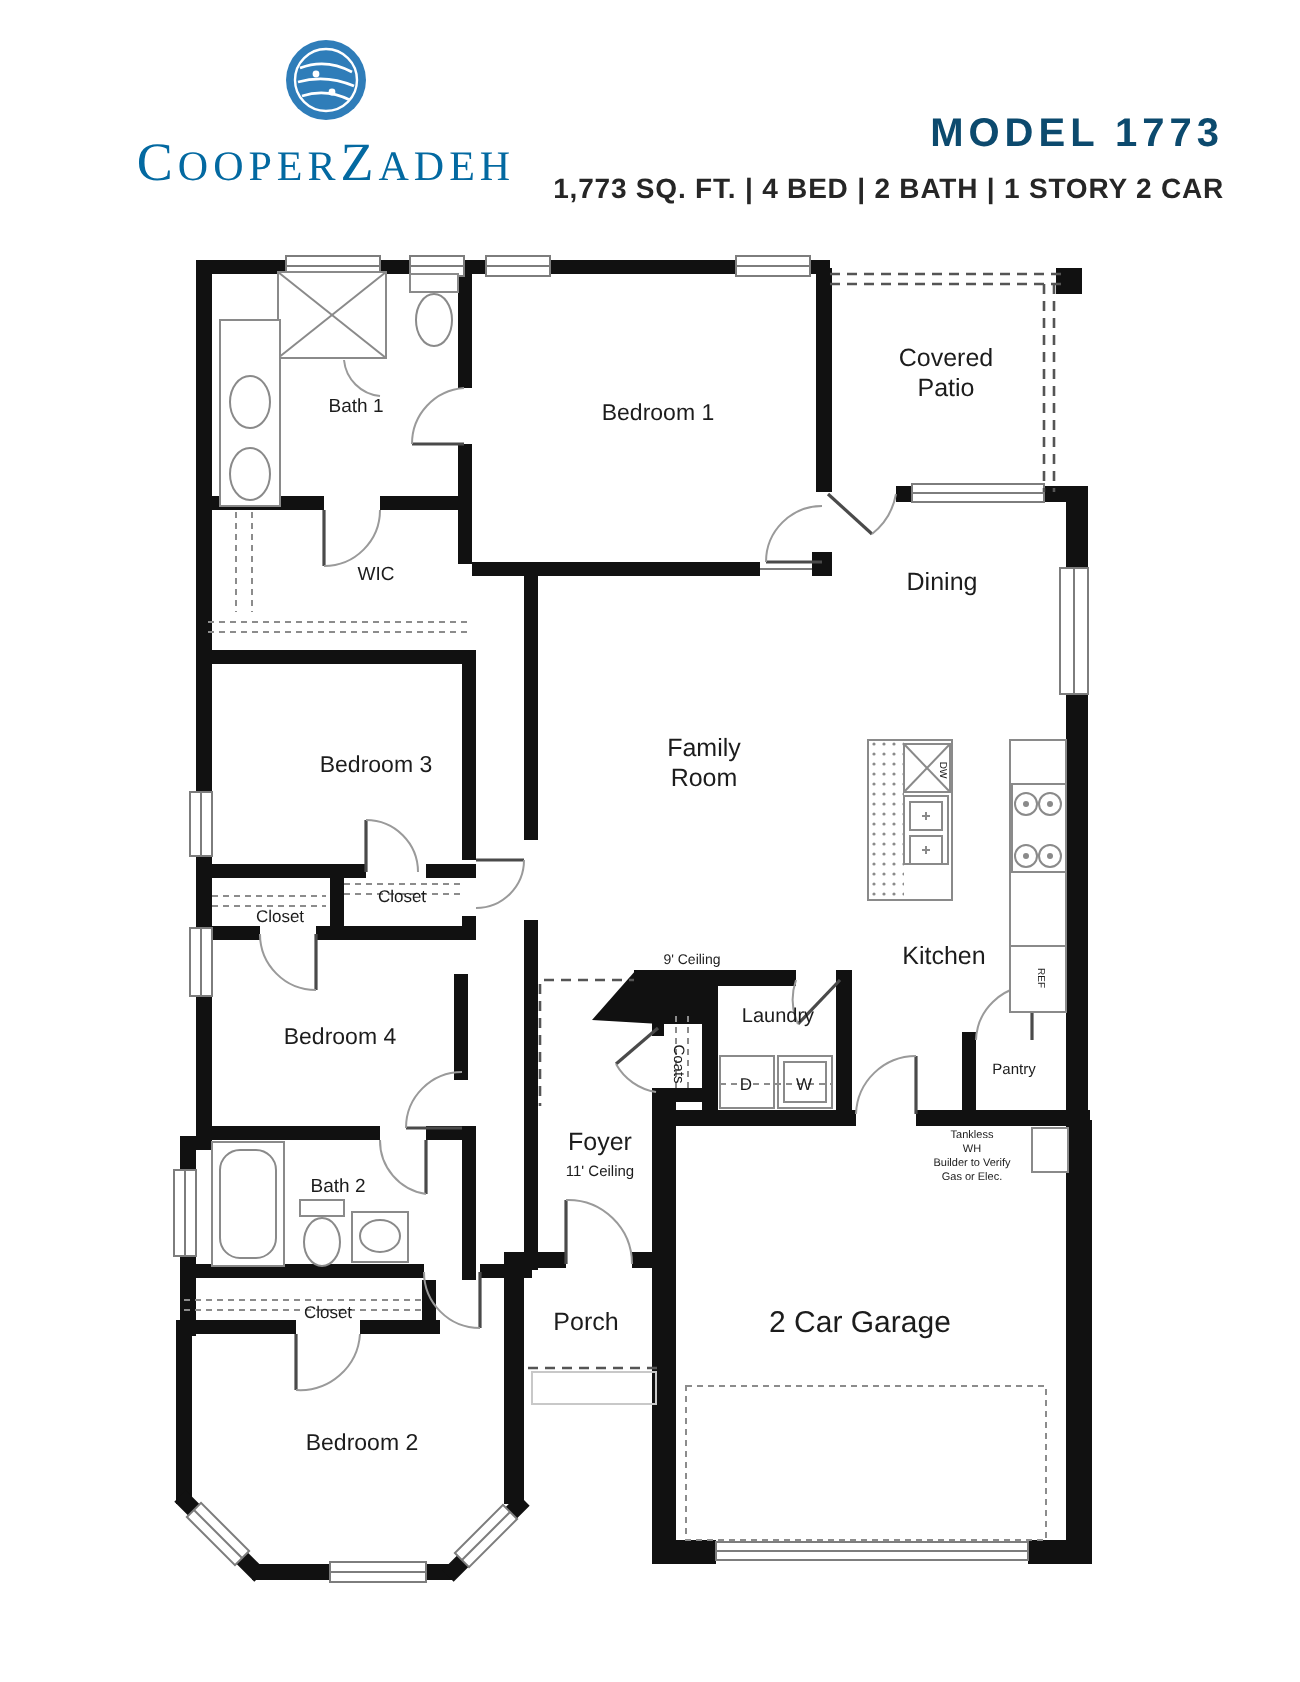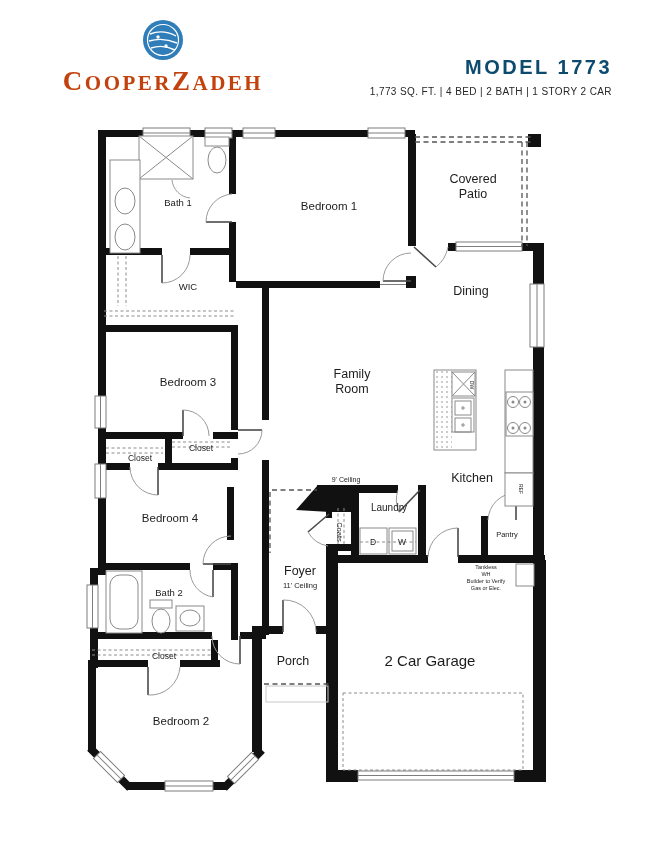--- a/index.html
+++ b/index.html
@@ -1,25 +1,25 @@
 <!DOCTYPE html>
 <html><head>
 <meta charset="utf-8">
 <style>
   html,body{margin:0;padding:0;background:#ffffff;}
   body{width:650px;height:841px;position:relative;font-family:"Liberation Sans",sans-serif;overflow:hidden;}
   .header{position:absolute;top:0;left:0;width:650px;height:128px;}
   .logo-block{position:absolute;left:38px;top:18px;width:250px;text-align:center;}
   .globe{display:block;margin:0 auto;}
-  .brand{margin-top:4px;font-family:"Liberation Serif",serif;font-size:21px;letter-spacing:2.5px;color:#c2410c;white-space:nowrap;font-weight:bold;}
+  .brand{margin-top:4px;font-family:"Liberation Serif",serif;font-size:21px;letter-spacing:2.5px;color:#0369a1;white-space:nowrap;}
   .brand .big{font-size:27px;}
   .mgmt{margin-top:1px;font-size:10px;letter-spacing:5px;color:#93a3ad;}
   .title-block{position:absolute;right:38px;top:56px;text-align:right;}
   .model-title{font-size:20px;font-weight:800;letter-spacing:2.5px;color:#0c4a6e;}
-  .model-specs{margin-top:7px;font-size:10px;font-weight:400;letter-spacing:0.4px;color:#262626;}
+  .model-specs{margin-top:7px;font-size:14px;font-weight:700;letter-spacing:0.4px;color:#262626;}
   svg text{font-family:"Liberation Sans",sans-serif;fill:#1c1c1c;}
   .wall{fill:#111111;}
   .fix{fill:#ffffff;stroke:#8a8a8a;stroke-width:1;}
   .fixl{stroke:#8a8a8a;stroke-width:1;fill:none;}
   .arc{fill:none;stroke:#9a9a9a;stroke-width:1;}
   .leaf{stroke:#4a4a4a;stroke-width:1.6;}
   .win{fill:#ffffff;stroke:#7d7d7d;stroke-width:1;}
   .winl{stroke:#7d7d7d;stroke-width:1;}
   .dash{stroke:#8c8c8c;stroke-width:1;stroke-dasharray:3,2.5;fill:none;}
   .bdash{stroke:#555;stroke-width:1.3;stroke-dasharray:5,3.5;fill:none;}

